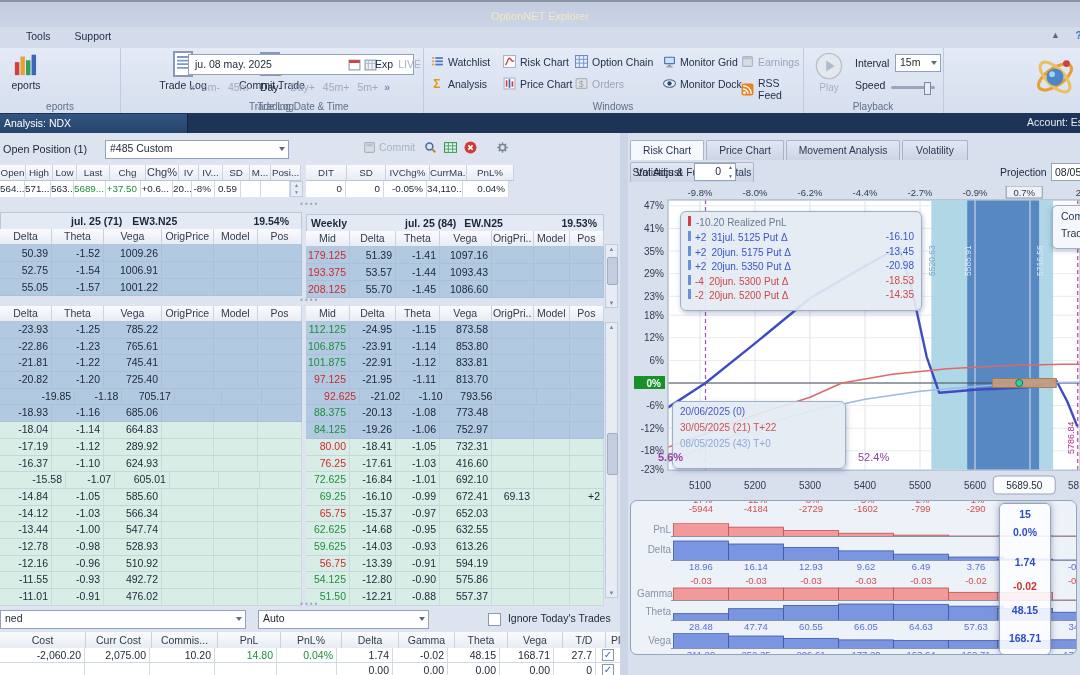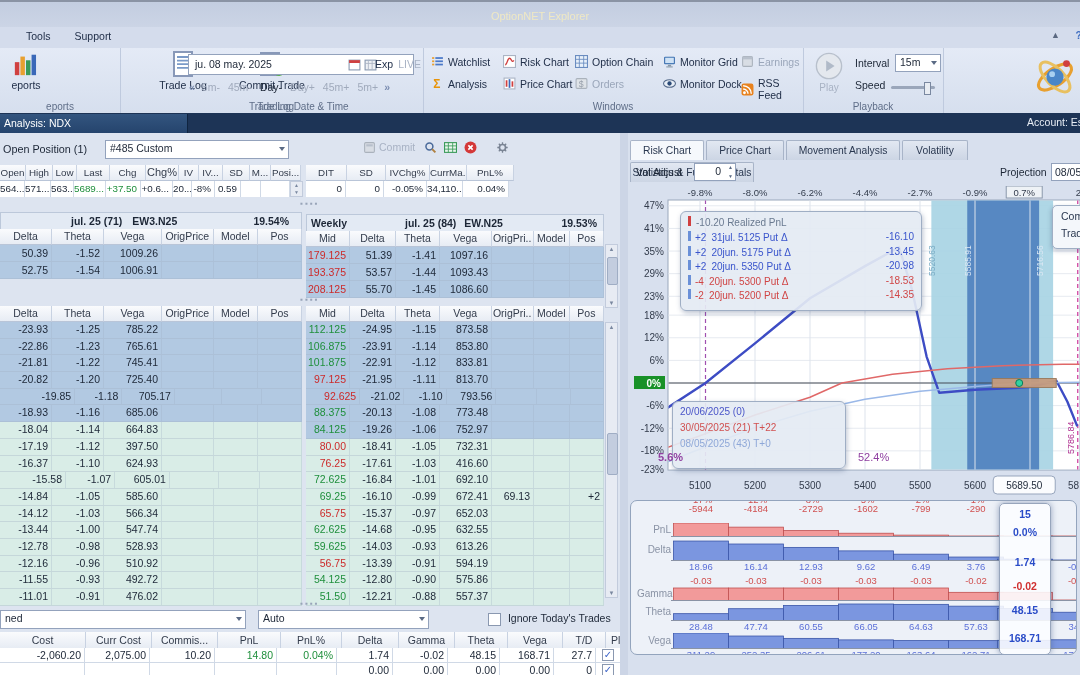--- a/index.html
+++ b/index.html
@@ -304,20 +304,28 @@
           <div class="vcell" style="width: 44px; border-right: 1px solid rgba(160, 175, 195, 0.3);"></div>
         </div>
         <div class="row rb" style="height: 16px; line-height: 16px; border-bottom: 1px solid rgba(160, 175, 195, 0.35);">
           <div class="vcell" style="width: 52px; border-right: 1px solid rgba(160, 175, 195, 0.3);">52.75</div>
           <div class="vcell" style="width: 52px; border-right: 1px solid rgba(160, 175, 195, 0.3);">-1.54</div>
           <div class="vcell" style="width: 58px; border-right: 1px solid rgba(160, 175, 195, 0.3);">1006.91</div>
           <div class="vcell" style="width: 52px; border-right: 1px solid rgba(160, 175, 195, 0.3);"></div>
           <div class="vcell" style="width: 44px; border-right: 1px solid rgba(160, 175, 195, 0.3);"></div>
           <div class="vcell" style="width: 44px; border-right: 1px solid rgba(160, 175, 195, 0.3);"></div>
         </div>
+        <div class="row rb" style="height: 16px; line-height: 16px; border-bottom: 1px solid rgba(160, 175, 195, 0.35);">
+          <div class="vcell" style="width: 52px; border-right: 1px solid rgba(160, 175, 195, 0.3);">55.05</div>
+          <div class="vcell" style="width: 52px; border-right: 1px solid rgba(160, 175, 195, 0.3);">-1.57</div>
+          <div class="vcell" style="width: 58px; border-right: 1px solid rgba(160, 175, 195, 0.3);">1001.22</div>
+          <div class="vcell" style="width: 52px; border-right: 1px solid rgba(160, 175, 195, 0.3);"></div>
+          <div class="vcell" style="width: 44px; border-right: 1px solid rgba(160, 175, 195, 0.3);"></div>
+          <div class="vcell" style="width: 44px; border-right: 1px solid rgba(160, 175, 195, 0.3);"></div>
+        </div>
       </div>
       <div style="position: absolute; left: 306px; top: 81px; width: 298px;">
         <div class="ttl">
           <span style="margin-left: 4px;">Weekly</span>
           <span style="margin-left: 58px;">jul. 25 (84)</span>
           <span style="margin-left: 8px;">EW.N25</span>
           <span style="margin-left: auto; margin-right: 6px;">19.53%</span>
         </div>
         <div class="row">
           <div class="hcell" style="width: 44px; height: 15px; line-height: 15px;">Mid</div>
@@ -423,21 +431,21 @@
           <div class="vcell" style="width: 52px; border-right: 1px solid rgba(160, 175, 195, 0.3);">-18.04</div>
           <div class="vcell" style="width: 52px; border-right: 1px solid rgba(160, 175, 195, 0.3);">-1.14</div>
           <div class="vcell" style="width: 58px; border-right: 1px solid rgba(160, 175, 195, 0.3);">664.83</div>
           <div class="vcell" style="width: 52px; border-right: 1px solid rgba(160, 175, 195, 0.3);"></div>
           <div class="vcell" style="width: 44px; border-right: 1px solid rgba(160, 175, 195, 0.3);"></div>
           <div class="vcell" style="width: 44px; border-right: 1px solid rgba(160, 175, 195, 0.3);"></div>
         </div>
         <div class="row rm" style="height: 15.7px; line-height: 15.7px; border-bottom: 1px solid rgba(160, 175, 195, 0.35);">
           <div class="vcell" style="width: 52px; border-right: 1px solid rgba(160, 175, 195, 0.3);">-17.19</div>
           <div class="vcell" style="width: 52px; border-right: 1px solid rgba(160, 175, 195, 0.3);">-1.12</div>
-          <div class="vcell" style="width: 58px; border-right: 1px solid rgba(160, 175, 195, 0.3);">397.50</div>
+          <div class="vcell" style="width: 58px; border-right: 1px solid rgba(160, 175, 195, 0.3);">289.92</div>
           <div class="vcell" style="width: 52px; border-right: 1px solid rgba(160, 175, 195, 0.3);"></div>
           <div class="vcell" style="width: 44px; border-right: 1px solid rgba(160, 175, 195, 0.3);"></div>
           <div class="vcell" style="width: 44px; border-right: 1px solid rgba(160, 175, 195, 0.3);"></div>
         </div>
         <div class="row rm" style="height: 15.7px; line-height: 15.7px; border-bottom: 1px solid rgba(160, 175, 195, 0.35);">
           <div class="vcell" style="width: 52px; border-right: 1px solid rgba(160, 175, 195, 0.3);">-16.37</div>
           <div class="vcell" style="width: 52px; border-right: 1px solid rgba(160, 175, 195, 0.3);">-1.10</div>
           <div class="vcell" style="width: 58px; border-right: 1px solid rgba(160, 175, 195, 0.3);">624.93</div>
           <div class="vcell" style="width: 52px; border-right: 1px solid rgba(160, 175, 195, 0.3);"></div>
           <div class="vcell" style="width: 44px; border-right: 1px solid rgba(160, 175, 195, 0.3);"></div>

